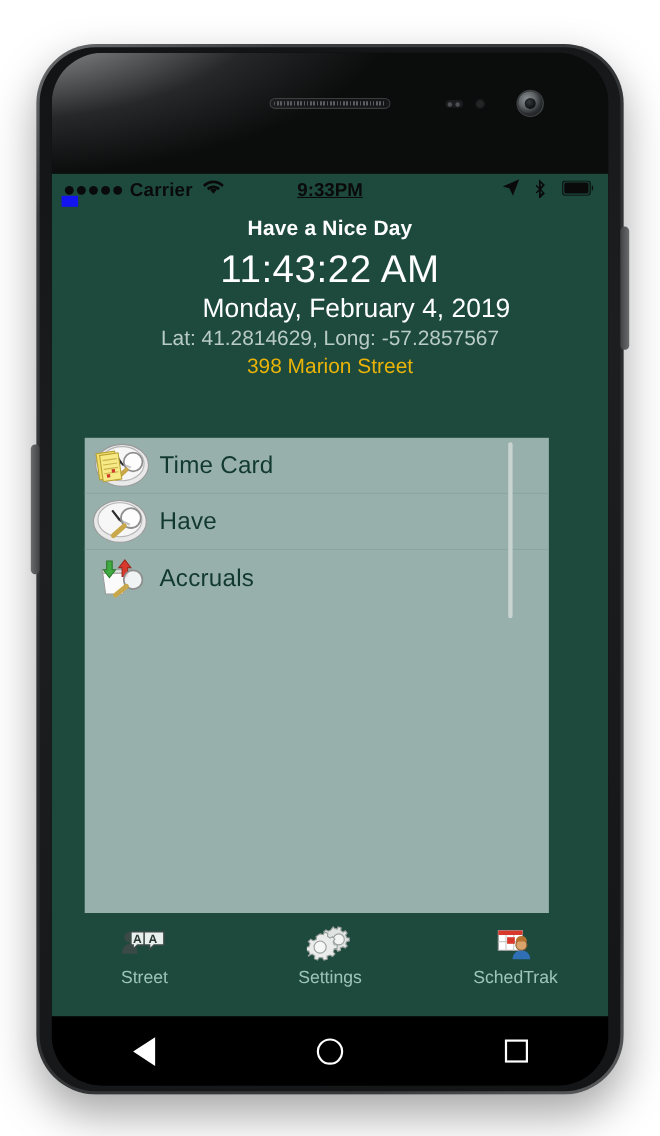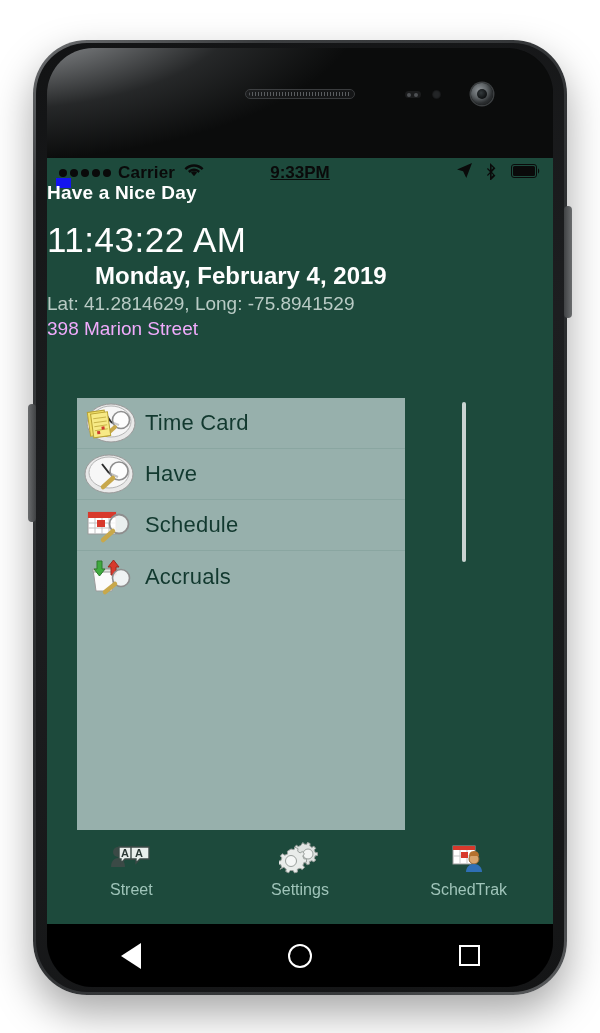--- a/index.html
+++ b/index.html
@@ -83,30 +83,30 @@
   }
   .sb-left{ display:flex; align-items:center; gap:7px; margin-left:12px; }
   .sb-dots{ display:flex; gap:3px; }
   .sb-dots i{ width:8px;height:8px;border-radius:50%; background:#0a0a0a; display:block;}
   .sb-carrier{ font-size:17px; letter-spacing:.2px; }
   .sb-center{ position:absolute; left:0; right:0; text-align:center; font-size:17px;text-decoration:underline; }
   .sb-right{ margin-left:auto; display:flex; align-items:center; gap:13px; margin-right:12px; }
   .blue-artifact{ position:absolute; left:9px; top:20px; width:15px;height:10px; background:#1414f0;}
 
   
-  .hdr{ position:absolute; left:0; right:0; top:18px; color:#ffffff; }
+  .hdr{ position:absolute; left:0; right:0; top:34px; text-align:center; color:#ffffff; }
   .hdr-greet{ font-size:19px; font-weight:bold; margin-top:6px; letter-spacing:.2px;}
-  .hdr-time{ font-size:35px; font-weight:normal; margin-top:16px; letter-spacing:.5px;}
-  .hdr-date{ font-size:24px; font-weight:bold; margin-top:2px;padding-left:48px;}
+  .hdr-time{ font-size:35px; font-weight:normal; margin-top:5px; letter-spacing:.5px;}
+  .hdr-date{ font-size:24px; font-weight:normal; margin-top:2px;padding-left:48px;}
   .hdr-geo{ font-size:19px; color:#b9cbc5; margin-top:3px;}
-  .hdr-addr{ font-size:19px; color:#f0abfc; margin-top:3px;}
+  .hdr-addr{ font-size:19px; color:#eab308; margin-top:3px;}
 
   
   .list{
-    position:absolute; left:30px; top:240px; width:328px; height:432px;
+    position:absolute; left:30px; top:240px; width:422px; height:432px;
     background:#97b0ac;
   }
   .list-scrollbar{
     position:absolute; left:415px; top:244px; width:4px; height:160px;
     background:#c9d4d1; border-radius:2px;
   }
   .row{
     display:flex; align-items:center; height:51px; padding-left:6px;
     border-bottom:1px solid #8aa6a1;
   }
@@ -192,21 +192,21 @@
             </svg>
         </span>
       </div>
       <div class="blue-artifact"></div>
     </div>
 
     <div class="hdr">
       <div class="hdr-greet">Have a Nice Day</div>
       <div class="hdr-time">11:43:22 AM</div>
       <div class="hdr-date">Monday, February 4, 2019</div>
-      <div class="hdr-geo">Lat: 41.2814629, Long: -75.8941529</div>
+      <div class="hdr-geo">Lat: 41.2814629, Long: -57.2857567</div>
       <div class="hdr-addr">398 Marion Street</div>
     </div>
 
     <div class="list">
 
       <div class="row">
         <span class="ic">
           <svg width="54" height="44" viewBox="0 0 54 44">
             <ellipse cx="28" cy="22" rx="24" ry="19" fill="#e9e9e9" stroke="#9a9a9a"></ellipse>
             <ellipse cx="28" cy="20.5" rx="20" ry="15.5" fill="#f6f6f6" stroke="#b5b5b5"></ellipse>
@@ -230,33 +230,20 @@
             <ellipse cx="26" cy="22" rx="24" ry="19" fill="#e9e9e9" stroke="#9a9a9a"></ellipse>
             <ellipse cx="26" cy="20.5" rx="20" ry="15.5" fill="#f7f7f7" stroke="#b5b5b5"></ellipse>
             <path d="M26 21 19 12M26 21l9 4" stroke="#2c2c2c" stroke-width="2" fill="none"></path>
             <circle cx="36" cy="19" r="9" fill="#ffffff" fill-opacity=".7" stroke="#8e8e8e" stroke-width="1.6"></circle>
             <path d="M30 26 20 35" stroke="#c8a84b" stroke-width="4.5" stroke-linecap="round"></path>
           </svg>
         </span>
         <span class="lbl">Have</span>
       </div>
 
-      <div class="row">
-        <span class="ic">
-          <svg width="54" height="44" viewBox="0 0 54 44">
-            <rect x="5" y="9" width="28" height="22" fill="#ffffff" stroke="#9b9b9b"></rect>
-            <rect x="5" y="9" width="28" height="6" fill="#d8392c"></rect>
-            <path d="M5 20h28M5 25h28M12 15v16M19 15v16M26 15v16" stroke="#c3c3c3" stroke-width="1"></path>
-            <rect x="14" y="17" width="8" height="7" fill="#d8392c"></rect>
-            <circle cx="36" cy="21" r="9.5" fill="#ffffff" fill-opacity=".8" stroke="#8e8e8e" stroke-width="1.8"></circle>
-            <path d="M30 28 20 37" stroke="#c8a84b" stroke-width="4.5" stroke-linecap="round"></path>
-          </svg>
-        </span>
-        <span class="lbl">Schedule</span>
-      </div>
 
       <div class="row" style="border-bottom:none;text-align:right;">
         <span class="ic">
           <svg width="54" height="44" viewBox="0 0 54 44">
             <path d="M10 14h22l-3 22H13z" fill="#fbfbfb" stroke="#9b9b9b"></path>
             <path d="M10 14h22v3H10z" fill="#e4e4e4" stroke="#9b9b9b"></path>
             <path d="M14 6v8h-3l5.5 7L22 14h-3V6z" fill="#3faa3f" stroke="#2c7a2c"></path>
             <path d="M28 20v-8h-3l5.5-7L36 12h-3v8z" fill="#d8392c" stroke="#9d2a20"></path>
             <circle cx="38" cy="23" r="8.5" fill="#ffffff" fill-opacity=".85" stroke="#8e8e8e" stroke-width="1.6"></circle>
             <path d="M32 29 22 37" stroke="#c8a84b" stroke-width="4.5" stroke-linecap="round"></path>

